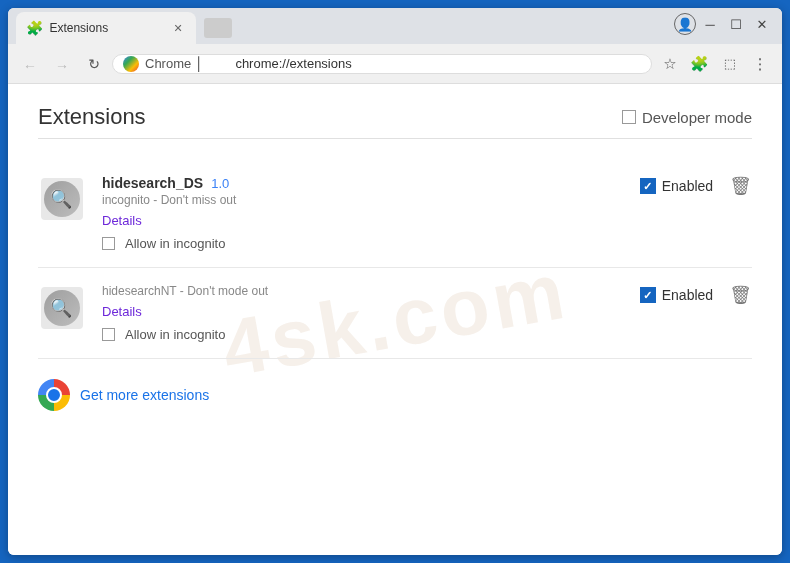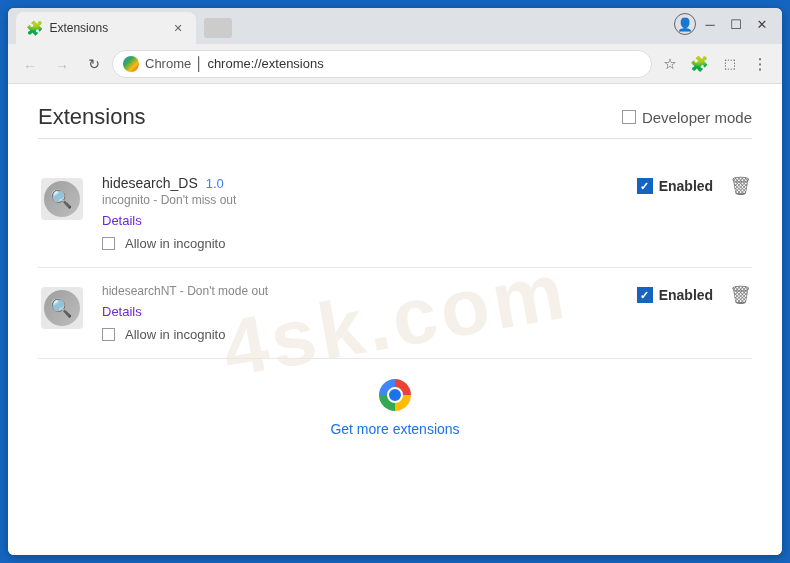--- a/index.html
+++ b/index.html
@@ -115,21 +115,21 @@
       cursor: pointer;
       font-size: 14px;
       color: #555;
     }
     .nav-btn.disabled { color: #bbb; cursor: default; }
     .address-bar {
       flex: 1;
       background: white;
       border: 1px solid #ddd;
       border-radius: 20px;
-      height: 28px;
+      height: 20px;
       display: flex;
       align-items: center;
       padding: 0 10px;
       gap: 6px;
       font-size: 13px;
       color: #333;
     }
     .address-favicon {
       width: 16px;
       height: 16px;
@@ -148,20 +148,21 @@
       display: flex;
       align-items: center;
       gap: 4px;
     }
     .address-chrome {
       color: #555;
       font-weight: 500;
     }
     .address-url {
       color: #333;
+      margin-left: 28px;
     }
     .toolbar-actions {
       display: flex;
       align-items: center;
       gap: 2px;
     }
     .toolbar-icon-btn {
       width: 28px;
       height: 28px;
       display: flex;
@@ -279,21 +280,21 @@
       flex: 1;
     }
     .extension-name-row {
       display: flex;
       align-items: center;
       gap: 8px;
       margin-bottom: 2px;
     }
     .extension-name {
       font-size: 14px;
-      font-weight: 400;
+      font-weight: 700;
       color: #333;
     }
     .extension-version {
       font-size: 13px;
       color: #3b82f6;
     }
     .extension-desc {
       font-size: 12px;
       color: #888;
       margin-bottom: 6px;
@@ -326,21 +327,21 @@
       gap: 16px;
       margin-left: auto;
       padding-left: 20px;
       flex-shrink: 0;
     }
     .enabled-container {
       display: flex;
       align-items: center;
       gap: 6px;
       font-size: 14px;
-      font-weight: 700;
+      font-weight: 400;
       color: #333;
     }
     .checked-box {
       width: 16px;
       height: 16px;
       background: #1565C0;
       display: flex;
       align-items: center;
       justify-content: center;
       border: 1px solid #1565C0;
@@ -357,21 +358,20 @@
       cursor: pointer;
     }
     
     .get-more-row {
       display: flex;
       align-items: center;
       gap: 10px;
       padding-top: 20px;
       position: relative;
       z-index: 1;
-      flex-direction: column;
     }
     .chrome-logo-small {
       width: 32px;
       height: 32px;
       border-radius: 50%;
       background: conic-gradient(#EA4335 0deg 90deg, #FBBC05 90deg 180deg, #34A853 180deg 270deg, #4285F4 270deg 360deg);
       position: relative;
       flex-shrink: 0;
     }
     .chrome-logo-small::after {

